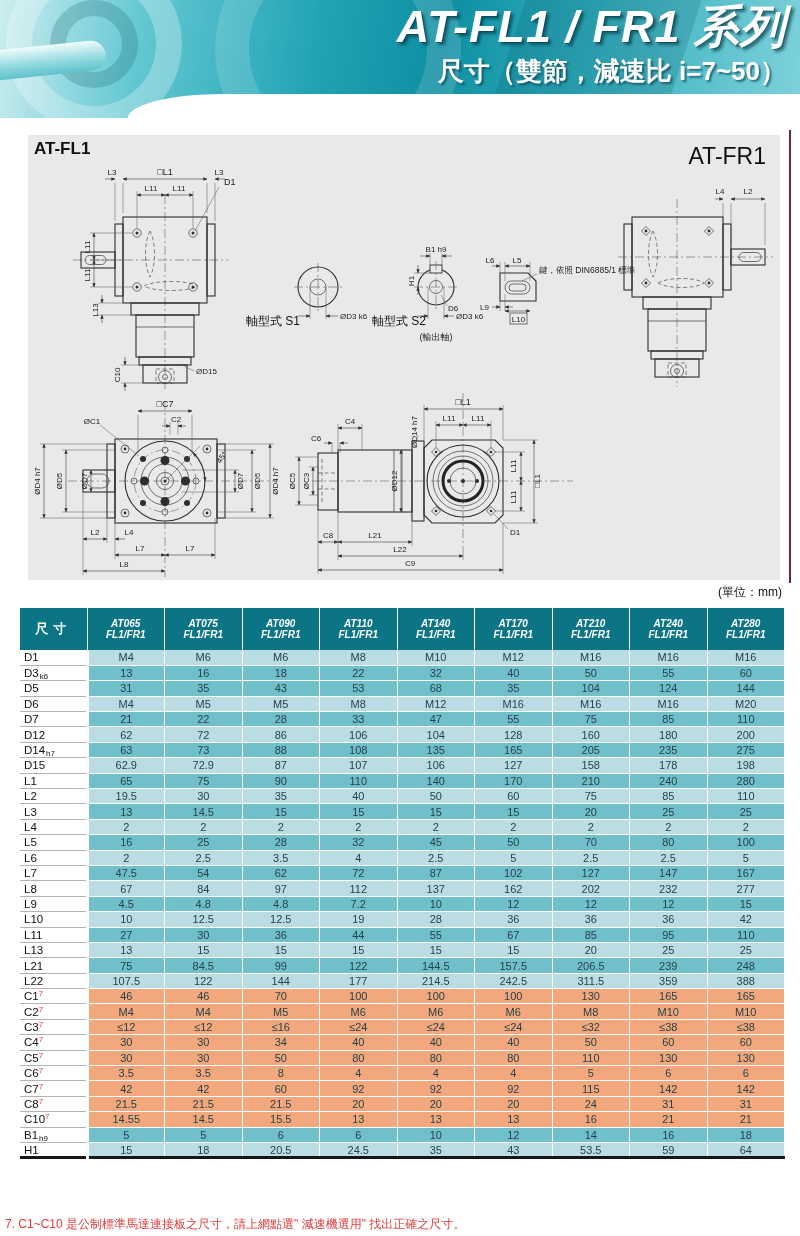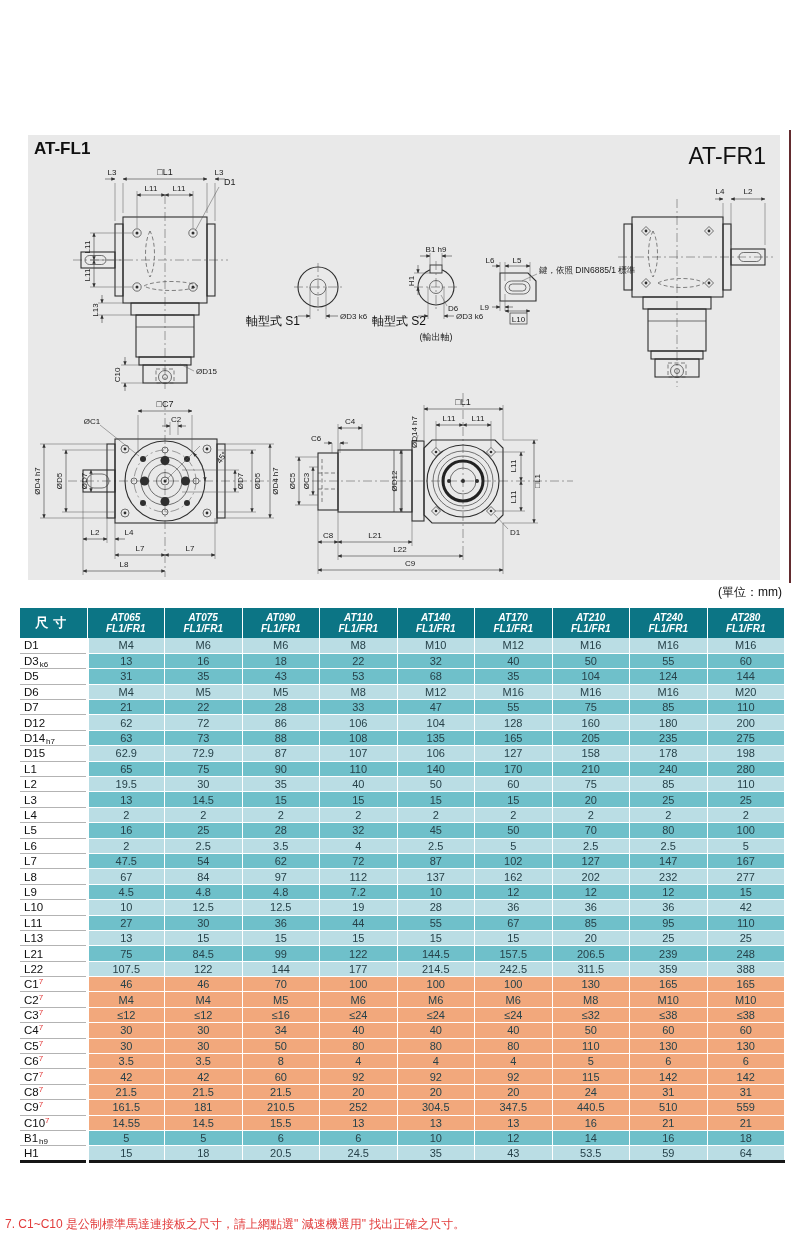--- a/index.html
+++ b/index.html
@@ -50,39 +50,51 @@
   .cdash{ fill:none; stroke:#555;    stroke-width:.55; stroke-dasharray:9 3 2 3; }
   .hid  { fill:none; stroke:#444;    stroke-width:.65; stroke-dasharray:4 2.5; }
   .fillv{ fill:#2e2e2e; stroke:none; }
   .keybg{ fill:#e9e9e9; stroke:#2e2e2e; stroke-width:.9; }
 
   
   .units { position:absolute; right:18px; top:584px; font-size:12px; color:#111; }
   table.dims { position:absolute; left:20px; top:608px; width:765px; border-collapse:collapse;
                table-layout:fixed; border-bottom:3px solid #161616; }
   table.dims thead th { background:#0c7585; color:#fff; font-style:italic; font-weight:bold;
-               font-size:10px; height:26px; padding:4px; text-align:center; border-right:1px solid #fff; }
+               font-size:10px; height:26px; padding:10px; text-align:center; border-right:1px solid #fff; }
   table.dims thead th.dim-head { font-style:normal; font-size:13px; letter-spacing:5px; }
   td.data-cell { text-align:center; font-size:11px; color:#27424a; height:15.4px; padding:0;
                border-right:1px solid #fff; border-bottom:1px solid #fff; }
   td.label-cell { background:#fff; font-size:11.5px; color:#101010; text-align:left;
                padding:0 0 0 4px; border-bottom:1px solid #b3b3b3; border-right:3px solid #fff; white-space:nowrap; }
   tr.light  td.data-cell { background:#badde4; }
   tr.dark   td.data-cell { background:#6fc0ca; }
   tr.orange td.data-cell { background:#f2a87c; }
   .subscript { font-size:8px; position:relative; top:2px; margin-left:1px;margin-top:12px; }
   .supscript { font-size:8px; color:#e23b3b; position:relative; top:-4px; }
 
   .footnote { position:absolute; left:5px; top:1216px; font-size:12px; color:#e23b3b; }
 </style>
 </head>
 <body>
 
 <div class="page">
 
+  <header class="banner">
+    <div class="ring1"></div>
+    <div class="ring2"></div>
+    <div class="ring3"></div>
+    <div class="shaft-art"></div>
+    <div class="wedge"></div>
+    <div class="swoosh"></div>
+    <div class="banner-text">
+      <div class="banner-title">AT-FL1 / FR1 系列</div>
+      <div class="banner-subtitle">尺寸（雙節，減速比 i=7~50）</div>
+    </div>
+  </header>
 
   <div class="red-rule"></div>
 
   <section class="drawings">
     <div class="fl1-title">AT-FL1</div>
     <div class="fr1-title">AT-FR1</div>
 
     <svg width="752" height="445" viewBox="0 0 752 445">
       <defs>
         <marker id="a" viewBox="0 0 10 10" refX="9" refY="5" markerWidth="7" markerHeight="7" orient="auto-start-reverse">
@@ -811,32 +823,20 @@
           <td class="data-cell">21.5</td>
           <td class="data-cell">21.5</td>
           <td class="data-cell">20</td>
           <td class="data-cell">20</td>
           <td class="data-cell">20</td>
           <td class="data-cell">24</td>
           <td class="data-cell">31</td>
           <td class="data-cell">31</td>
         </tr>
         <tr class="row-orange orange">
-          <td class="label-cell"><span>C9</span><span class="supscript">7</span></td>
-          <td class="data-cell">161.5</td>
-          <td class="data-cell">181</td>
-          <td class="data-cell">210.5</td>
-          <td class="data-cell">252</td>
-          <td class="data-cell">304.5</td>
-          <td class="data-cell">347.5</td>
-          <td class="data-cell">440.5</td>
-          <td class="data-cell">510</td>
-          <td class="data-cell">559</td>
-        </tr>
-        <tr class="row-orange orange">
           <td class="label-cell"><span>C10</span><span class="supscript">7</span></td>
           <td class="data-cell">14.55</td>
           <td class="data-cell">14.5</td>
           <td class="data-cell">15.5</td>
           <td class="data-cell">13</td>
           <td class="data-cell">13</td>
           <td class="data-cell">13</td>
           <td class="data-cell">16</td>
           <td class="data-cell">21</td>
           <td class="data-cell">21</td>

